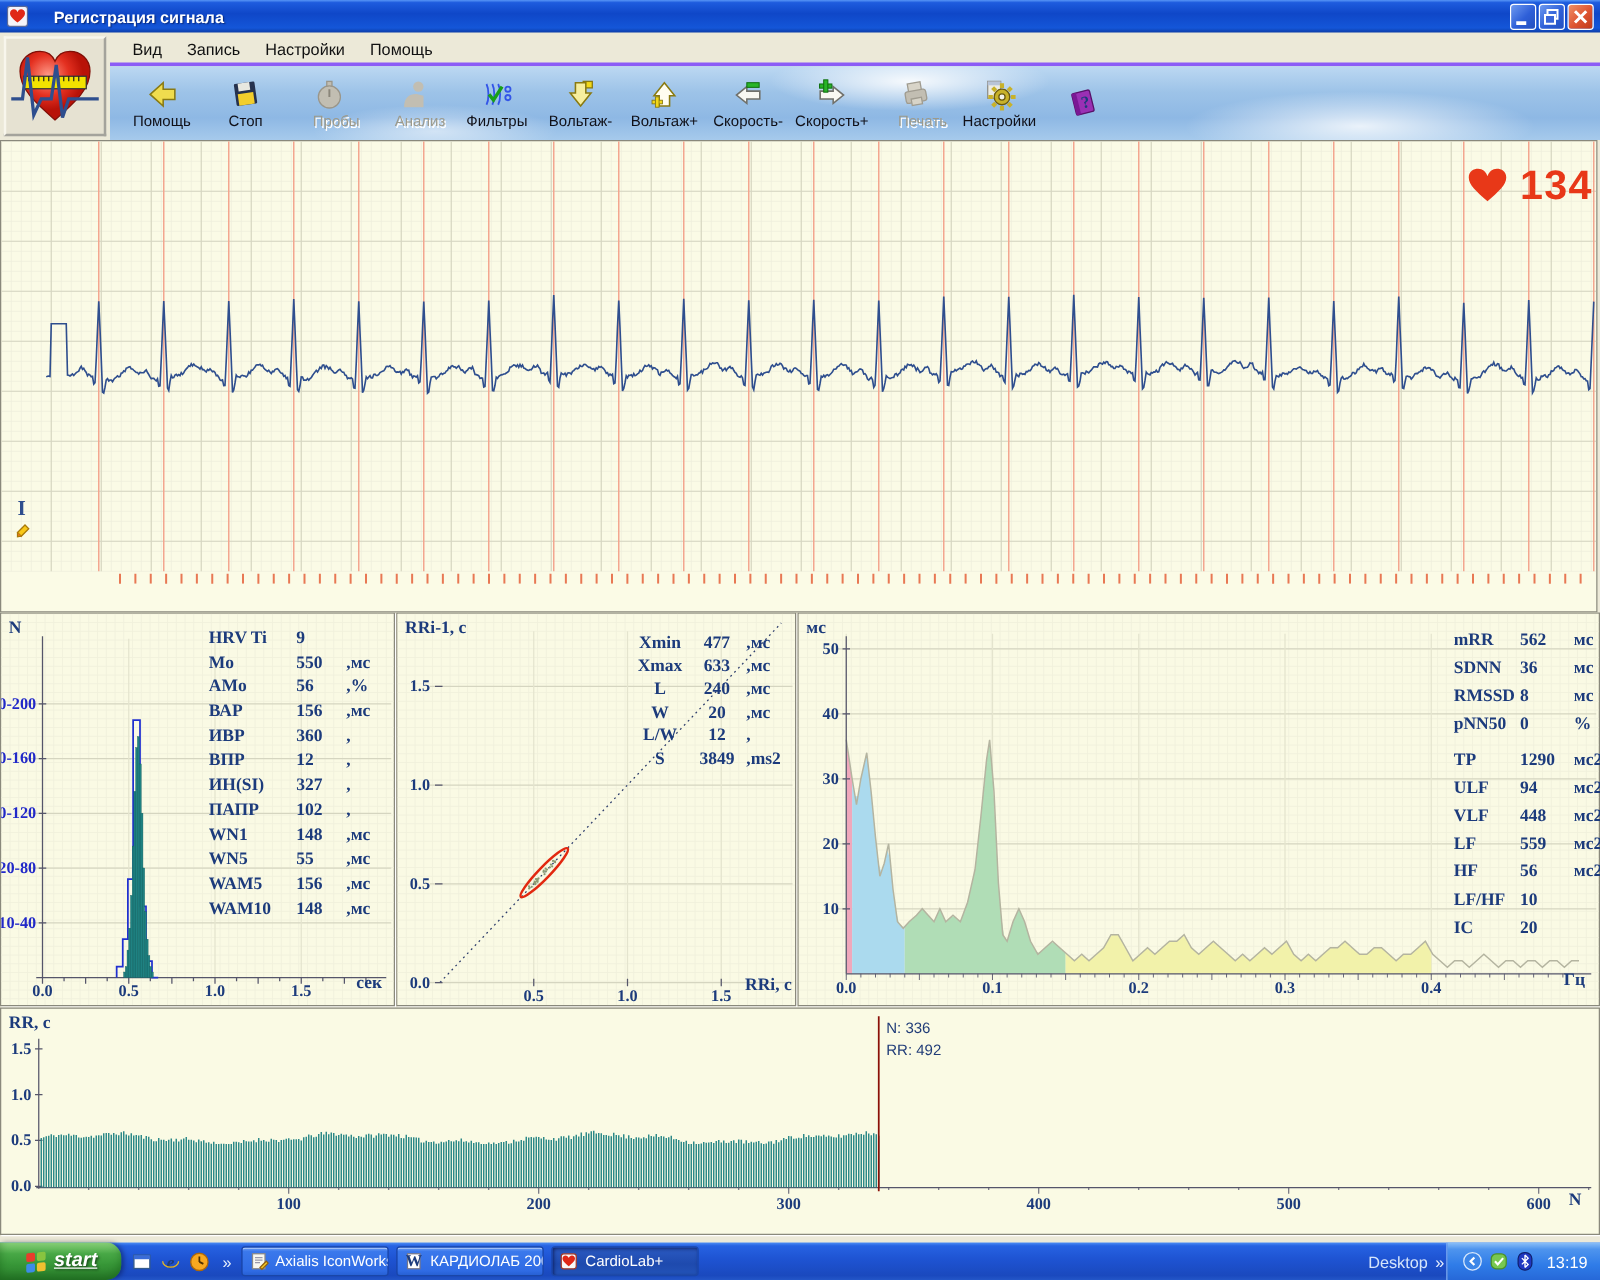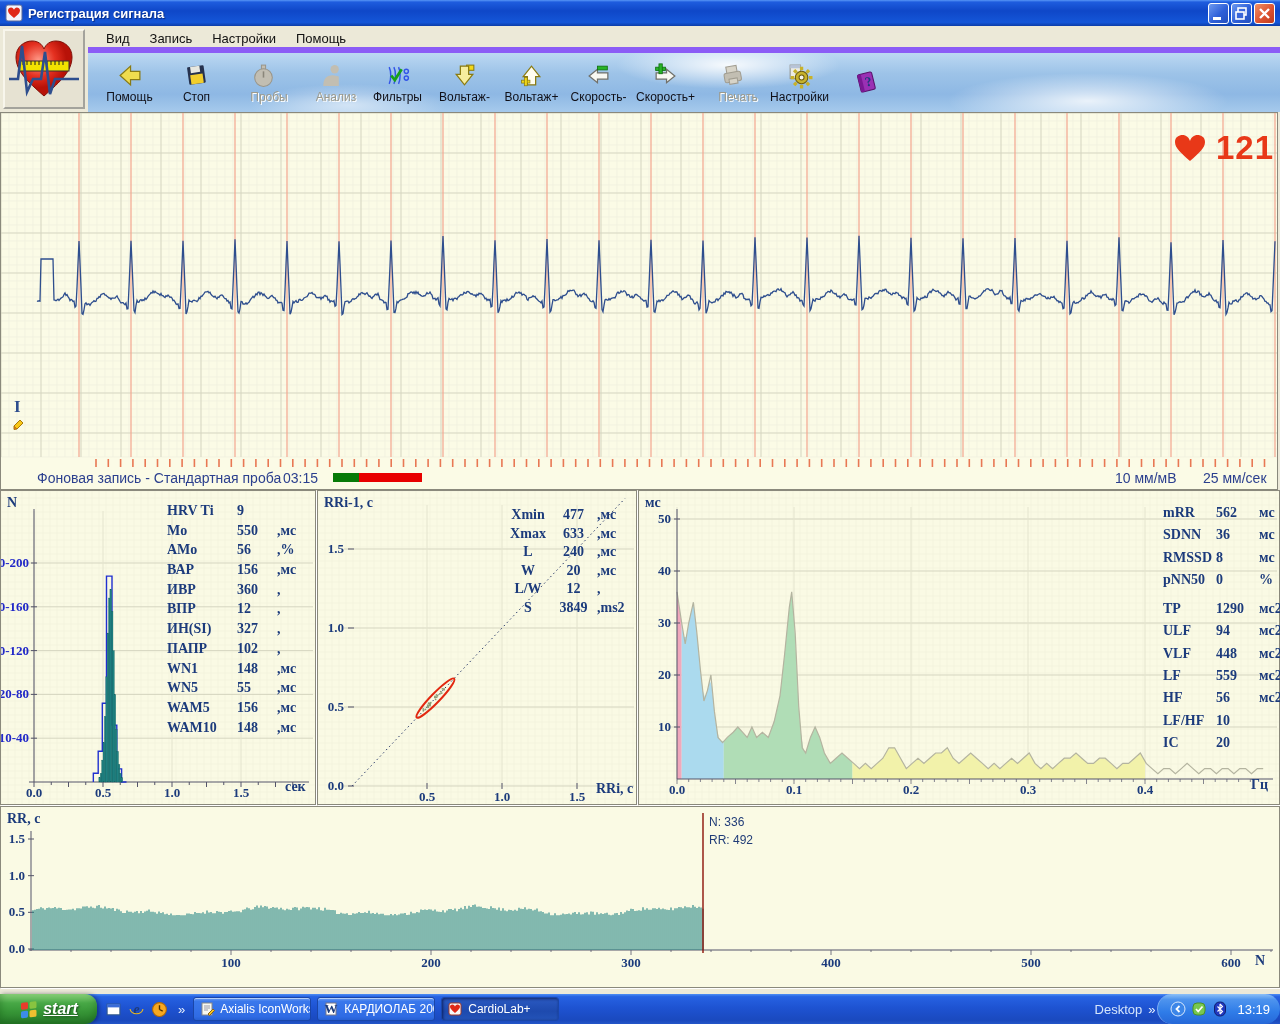--- a/index.html
+++ b/index.html
@@ -3,31 +3,31 @@
 <meta charset="utf-8">
 <style>
   html,body{margin:0;padding:0}
   body{width:1280px;height:1024px;position:relative;overflow:hidden;background:#ECE9D8;font-family:"Liberation Sans",sans-serif;}
 
   
   #titlebar{position:absolute;left:0;top:0;width:1280px;height:26px;box-sizing:border-box;
     background:linear-gradient(180deg,#5896F6 0%,#1E5CDE 8%,#0F47C8 42%,#1456D8 86%,#0C3DA8 100%);
     display:flex;align-items:center;padding:0 5px;}
   .title-icon{width:18px;height:18px;margin-right:5px;flex:0 0 auto;}
-  .title-text{color:#fff;font-weight:bold;font-size:13px;text-shadow:1px 1px 1px #0A2C80;flex:1;}
+  .title-text{color:#fff;font-weight:bold;font-size:13px;text-shadow:1px 1px 1px #0A2C80;flex:1;margin-left:15px;}
   .win-controls{display:flex;gap:2px;}
   .wbtn{width:21px;height:21px;border:1px solid #fff;border-radius:3px;box-sizing:border-box;
     background:linear-gradient(135deg,#6E9AF0,#2E5FD8 55%,#2450BE);display:flex;align-items:center;justify-content:center;}
   .wbtn.close{background:linear-gradient(135deg,#F09066,#DD5331 55%,#BE3A1C);}
 
   
   #logo-panel{position:absolute;left:3px;top:29px;width:82px;height:80px;background:#E6E2D2;
     border:2px outset #F8F6EC;box-sizing:border-box;display:flex;align-items:center;justify-content:center;}
   #menubar{position:absolute;left:88px;top:29px;width:1192px;height:24px;background:#ECE9D8;
-    display:flex;align-items:center;padding-left:8px;box-sizing:border-box;border-bottom:6px solid #8b5cf6;}
+    display:flex;align-items:center;padding-left:8px;box-sizing:border-box;border-bottom:3px solid #8b5cf6;}
   .menu-item{padding:2px 10px;font-size:13px;color:#111;}
   #toolbar{position:absolute;left:88px;top:53px;width:1192px;height:59px;box-sizing:border-box;
     background:
       radial-gradient(ellipse 160px 34px at 640px 12px, rgba(255,255,255,.9), rgba(255,255,255,0) 70%),
       radial-gradient(ellipse 200px 40px at 1000px 48px, rgba(255,255,255,.8), rgba(255,255,255,0) 70%),
       radial-gradient(ellipse 140px 30px at 260px 52px, rgba(255,255,255,.55), rgba(255,255,255,0) 70%),
       linear-gradient(180deg,#BCD8F2 0%,#9DC3E8 35%,#8EB8E4 70%,#A6CAEC 100%);
     display:flex;align-items:center;padding-left:8px;}
   .tb-btn{width:67px;height:54px;display:flex;flex-direction:column;align-items:center;justify-content:center;gap:1px;}
   .tb-icon{width:27px;height:27px;}
@@ -99,21 +99,21 @@
   .task-btn{width:118px;height:24px;border-radius:3px;border:1px solid #1A46A8;box-sizing:border-box;
     background:linear-gradient(180deg,#6FA0F4,#3A78EC 15%,#2F6BE4 85%,#2760D4);
     display:flex;align-items:center;gap:5px;padding:0 5px;color:#fff;font-size:12px;white-space:nowrap;overflow:hidden;
     box-shadow:inset 0 1px 0 rgba(255,255,255,.5);}
   .task-btn.active{background:linear-gradient(180deg,#2B5AC2,#1E4AAE 60%,#2353B8);box-shadow:inset 1px 1px 3px rgba(0,0,40,.6);}
   .task-icon{width:16px;height:16px;flex:0 0 auto;}
   #tray-zone{margin-left:auto;display:flex;align-items:center;height:30px;}
   #desktop-label{color:#D5E5FB;font-size:13px;padding-right:4px;}
   #tray{height:30px;display:flex;align-items:center;gap:5px;padding:0 10px 0 12px;
     border-left:1px solid #7FB0F4;
-    background:linear-gradient(180deg,#8CC0F8 0%,#4E94EE 18%,#2F7CE8 60%,#2668D8 100%);border-radius:15px;}
+    background:linear-gradient(180deg,#8CC0F8 0%,#4E94EE 18%,#2F7CE8 60%,#2668D8 100%);}
   .tray-icon{width:16px;height:16px;}
   #clock{color:#fff;font-size:13px;margin-left:4px;}
 </style>
 </head>
 <body>
 
 <div id="titlebar">
   <div class="title-icon">
     <svg width="18" height="18" viewBox="0 0 18 18">
         <rect x="1" y="1" width="16" height="16" rx="2" fill="#F4F4FA" stroke="#5A6A9A"></rect>
@@ -642,31 +642,21 @@
   <div id="lead-icon">
     <svg width="14" height="14" viewBox="0 0 14 14">
         <path d="M2 9 L8 3 L11 6 L5 12 Z" fill="#F8C818" stroke="#A87808"></path>
         <path d="M2 9 L2 12.5 L5 12" fill="#E87818" stroke="#A87808"></path>
       </svg>
   </div>
   <div id="hr-box">
     <svg width="34" height="30" viewBox="0 0 34 30">
       <path d="M17 28 C8 20 2 15 2 9 C2 4 6 2 9.5 2 C13 2 16 4.5 17 8 C18 4.5 21 2 24.5 2 C28 2 32 4 32 9 C32 15 26 20 17 28 Z" fill="#E83818"></path>
     </svg>
-    <span id="hr-value">121</span>
-  </div>
-  <div id="ecg-status">
-    <span id="status-text">Фоновая запись  -  Стандартная проба</span>
-    <span id="status-time">03:15</span>
-    <div id="pbar">
-        <i class="pg"></i>
-        <i class="pr"></i>
-      </div>
-    <span id="scaleV">10 мм/мВ</span>
-    <span id="scaleS">25 мм/сек</span>
+    <span id="hr-value">134</span>
   </div>
 </div>
 
 <div id="hist-panel" class="panel">
   <svg id="hist-svg" width="314" height="313">
       <line x1="0" y1="0" x2="0" y2="313" stroke="#F0F0DC" stroke-width="0.7"></line>
       <line x1="7" y1="0" x2="7" y2="313" stroke="#F0F0DC" stroke-width="0.7"></line>
       <line x1="14" y1="0" x2="14" y2="313" stroke="#F0F0DC" stroke-width="0.7"></line>
       <line x1="21" y1="0" x2="21" y2="313" stroke="#F0F0DC" stroke-width="0.7"></line>
       <line x1="28" y1="0" x2="28" y2="313" stroke="#F0F0DC" stroke-width="0.7"></line>

